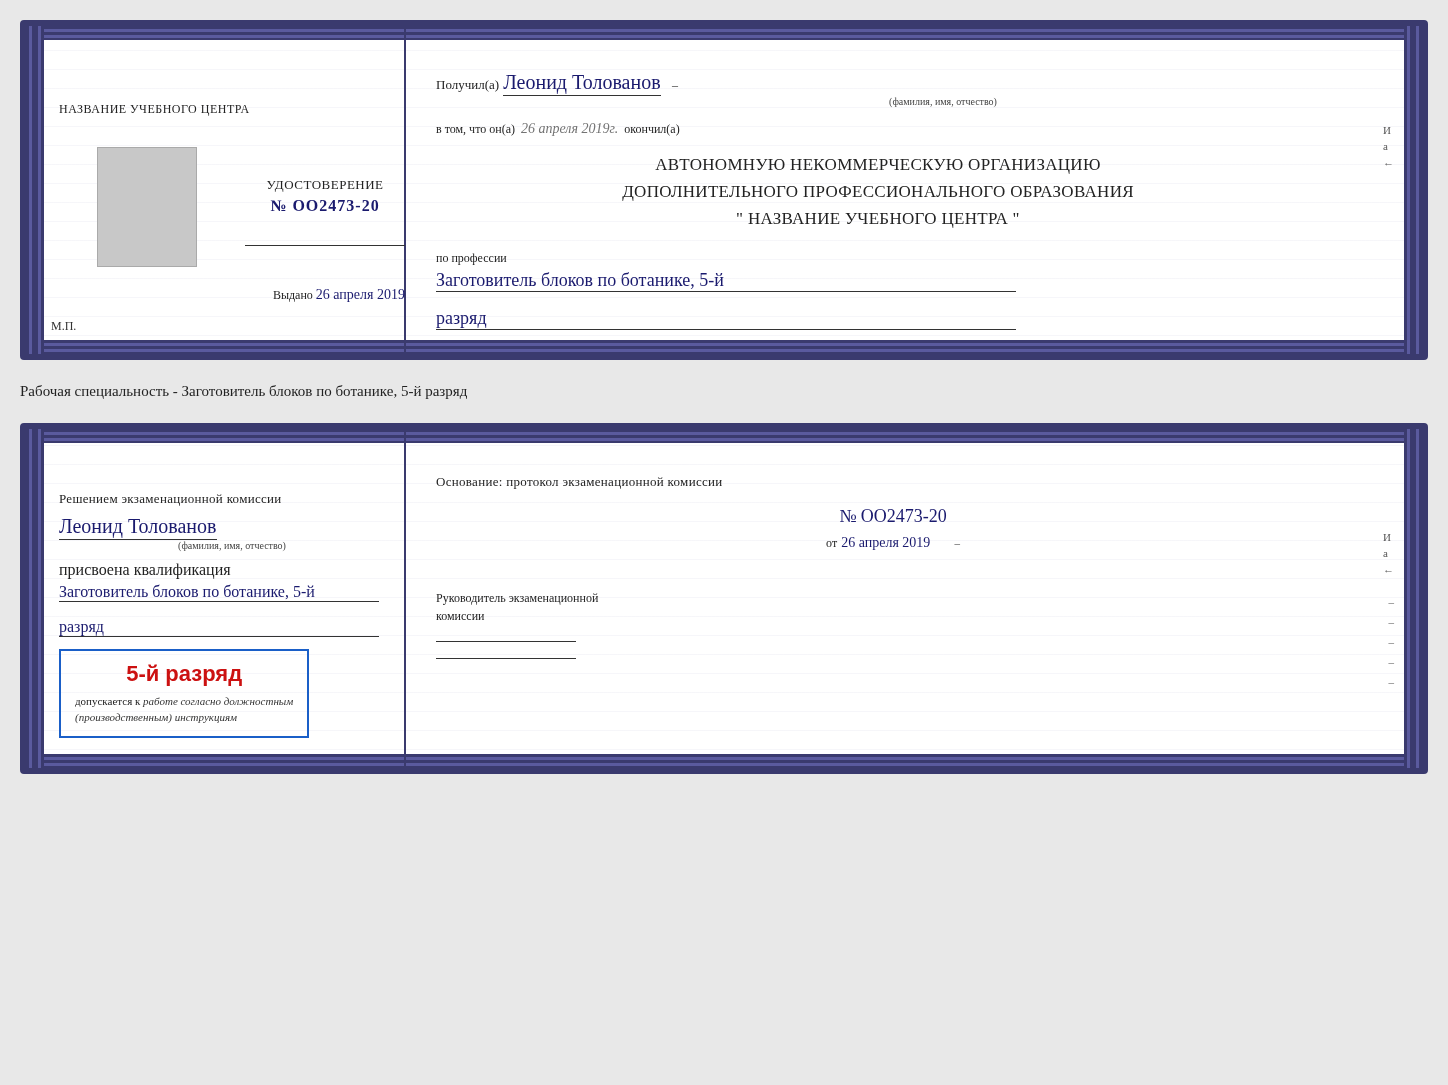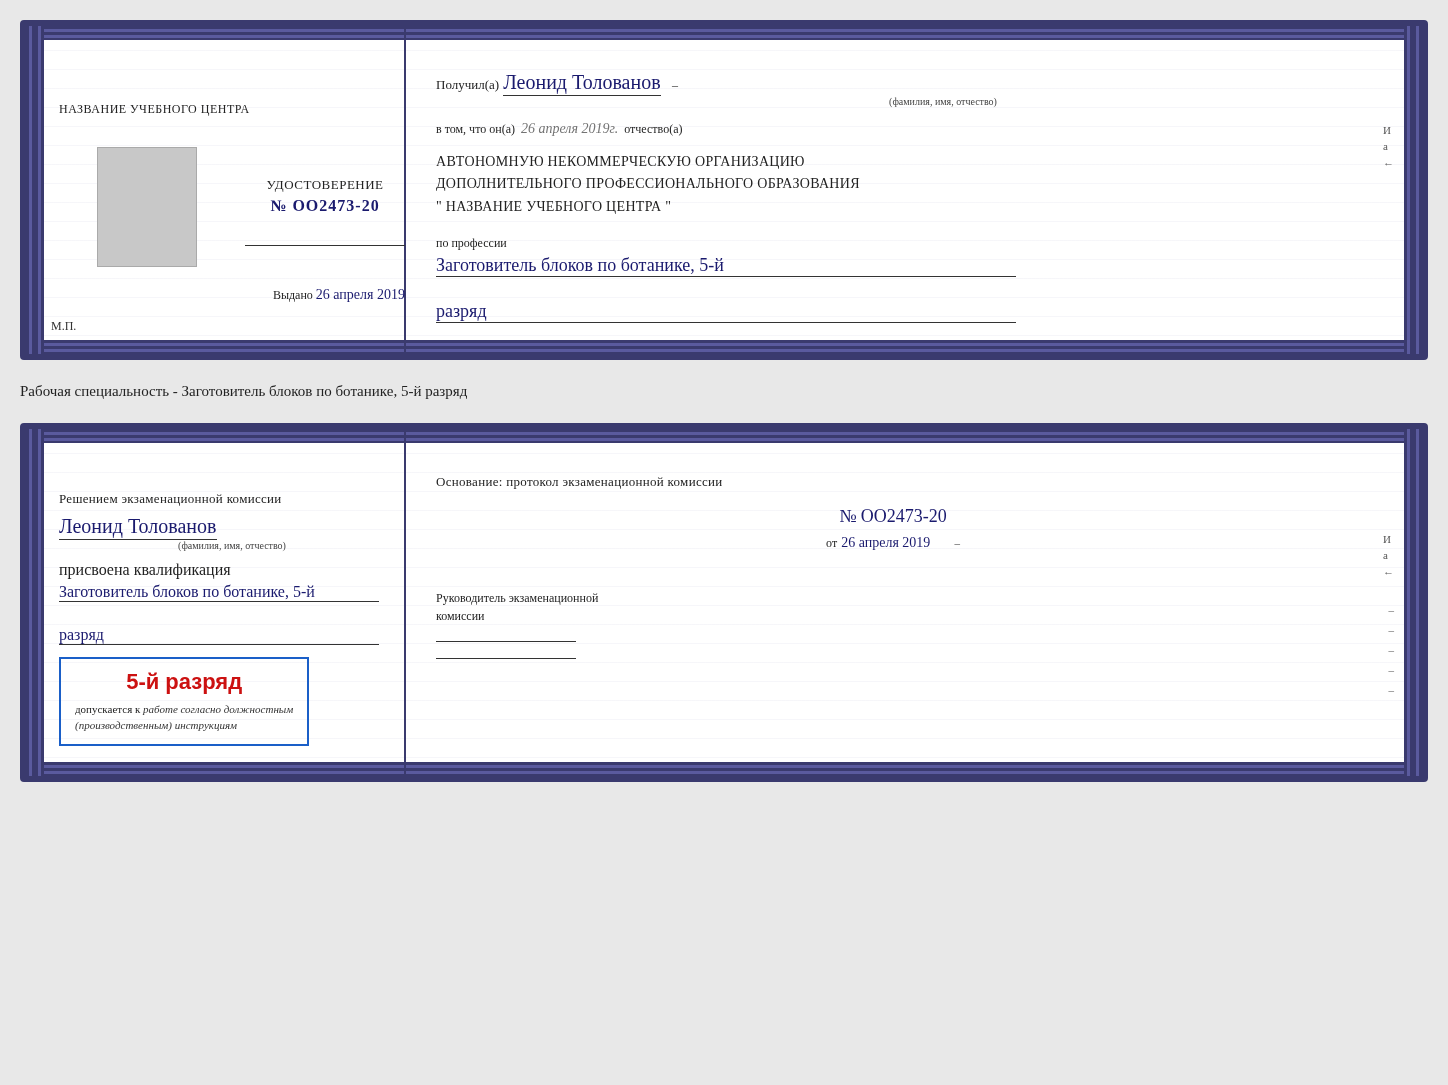--- a/index.html
+++ b/index.html
@@ -193,22 +193,23 @@
     }
 
     .handwritten-date {
       font-family: 'Segoe Script', 'Comic Sans MS', cursive;
       font-size: 14px;
       color: #737373;
       font-style: italic;
     }
 
     .org-block {
-      font-size: 14px;
+      font-size: 17px;
       text-transform: uppercase;
+      text-align: center;
       line-height: 1.6;
       margin-top: 14px;
       color: #222;
       letter-spacing: 0.3px;
     }
 
     .profession-label {
       font-size: 12px;
       color: #222;
       margin-top: 18px;
@@ -221,21 +222,21 @@
       display: block;
       margin-top: 4px;
       border-bottom: 1px solid #333;
     }
 
     .handwritten-rank {
       font-family: 'Segoe Script', 'Comic Sans MS', cursive;
       font-size: 18px;
       color: #1a1a6e;
       display: block;
-      margin-top: 24px;
+      margin-top: 16px;
       border-bottom: 1px solid #333;
     }
 
     
     .specialty-text {
       font-size: 15px;
       color: #222;
       padding: 5px 0;
     }
 
@@ -377,21 +378,21 @@
           <div style="display:inline-block;">
             <span class="handwritten-name">Леонид Толованов</span>
             <span style="font-size:12px; color:#333; margin-left:8px;">–</span>
           </div>
         </div>
         <div class="field-subtitle" style="margin-left:90px;">(фамилия, имя, отчество)</div>
 
         <div class="certifies-line" style="">
           <span>в том, что он(а)</span>
           <span class="handwritten-date">26 апреля 2019г.</span>
-          <span>отчество(а)</span>
+          <span>окончил(а)</span>
         </div>
 
         <div class="org-block" style="margin-right:40px;">
           <div>АВТОНОМНУЮ НЕКОММЕРЧЕСКУЮ ОРГАНИЗАЦИЮ</div>
           <div>ДОПОЛНИТЕЛЬНОГО ПРОФЕССИОНАЛЬНОГО ОБРАЗОВАНИЯ</div>
           <div>"  НАЗВАНИЕ УЧЕБНОГО ЦЕНТРА  "</div>
         </div>
 
         <div class="profession-label">по профессии</div>
         <span class="handwritten-profession" style="max-width:580px;">Заготовитель блоков по ботанике, 5-й</span>

